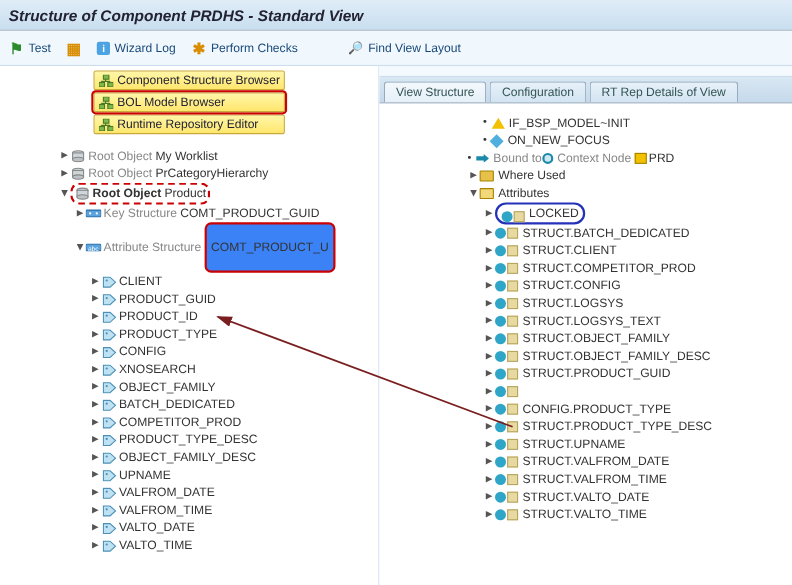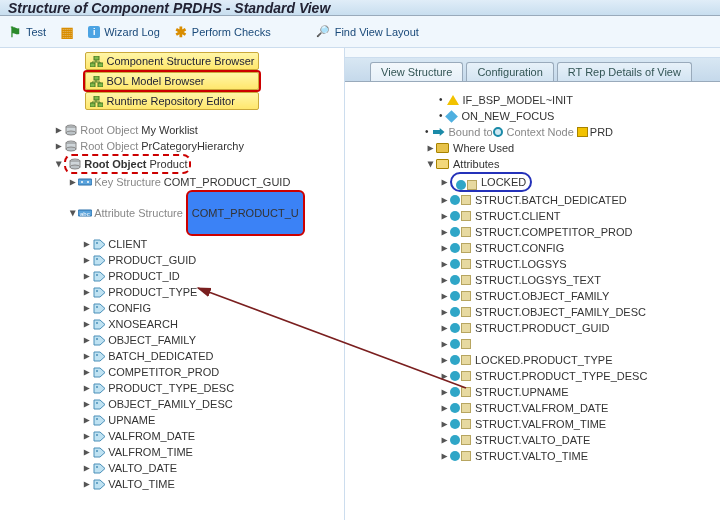--- a/index.html
+++ b/index.html
@@ -7,21 +7,21 @@
     font-family: Arial, Helvetica, sans-serif;
     font-size: 12px;
     background: #fff;
     width: 720px;
     height: 532px;
     overflow: hidden;
     position: relative;
   }
   .header {
     background: linear-gradient(#e0edf8, #c8deef);
-    height: 16px;
+    height: 28px;
     border-bottom: 1px solid #9ab;
     display: flex;
     align-items: center;
     padding: 0 8px;
     font-style: italic;
     font-weight: bold;
     font-size: 14px;
     color: #223;
   }
   .toolbar {
@@ -120,21 +120,20 @@
     background: #3b82f6;
   }
   .tabset {
     height: 24px;
     background: linear-gradient(#d8e7f3, #c5d9eb);
     border-bottom: 1px solid #9ab;
     display: flex;
     align-items: flex-end;
     padding: 0 4px;
     font-size: 11px;
-    justify-content: center;
   }
   .tab {
     border: 1px solid #9ab;
     border-bottom: none;
     border-radius: 3px 3px 0 0;
     padding: 3px 10px;
     margin-right: 3px;
     background: linear-gradient(#e7f1f9,#d3e4f2);
     color: #355;
   }
@@ -669,21 +668,21 @@
               <span class="a"></span>
               <span class="b"></span>
             </span>
           </div>
           <div class="rnode" style="padding-left: 90px;">
             <span class="tw">▶</span>
             <span class="attr-ic">
               <span class="a"></span>
               <span class="b"></span>
             </span>
-            <span class="">LOCKED.PRODUCT_TYPE</span>
+            <span class="">CONFIG.PRODUCT_TYPE</span>
           </div>
           <div class="rnode" style="padding-left: 90px;">
             <span class="tw">▶</span>
             <span class="attr-ic">
               <span class="a"></span>
               <span class="b"></span>
             </span>
             <span class="">STRUCT.PRODUCT_TYPE_DESC</span>
           </div>
           <div class="rnode" style="padding-left: 90px;">

